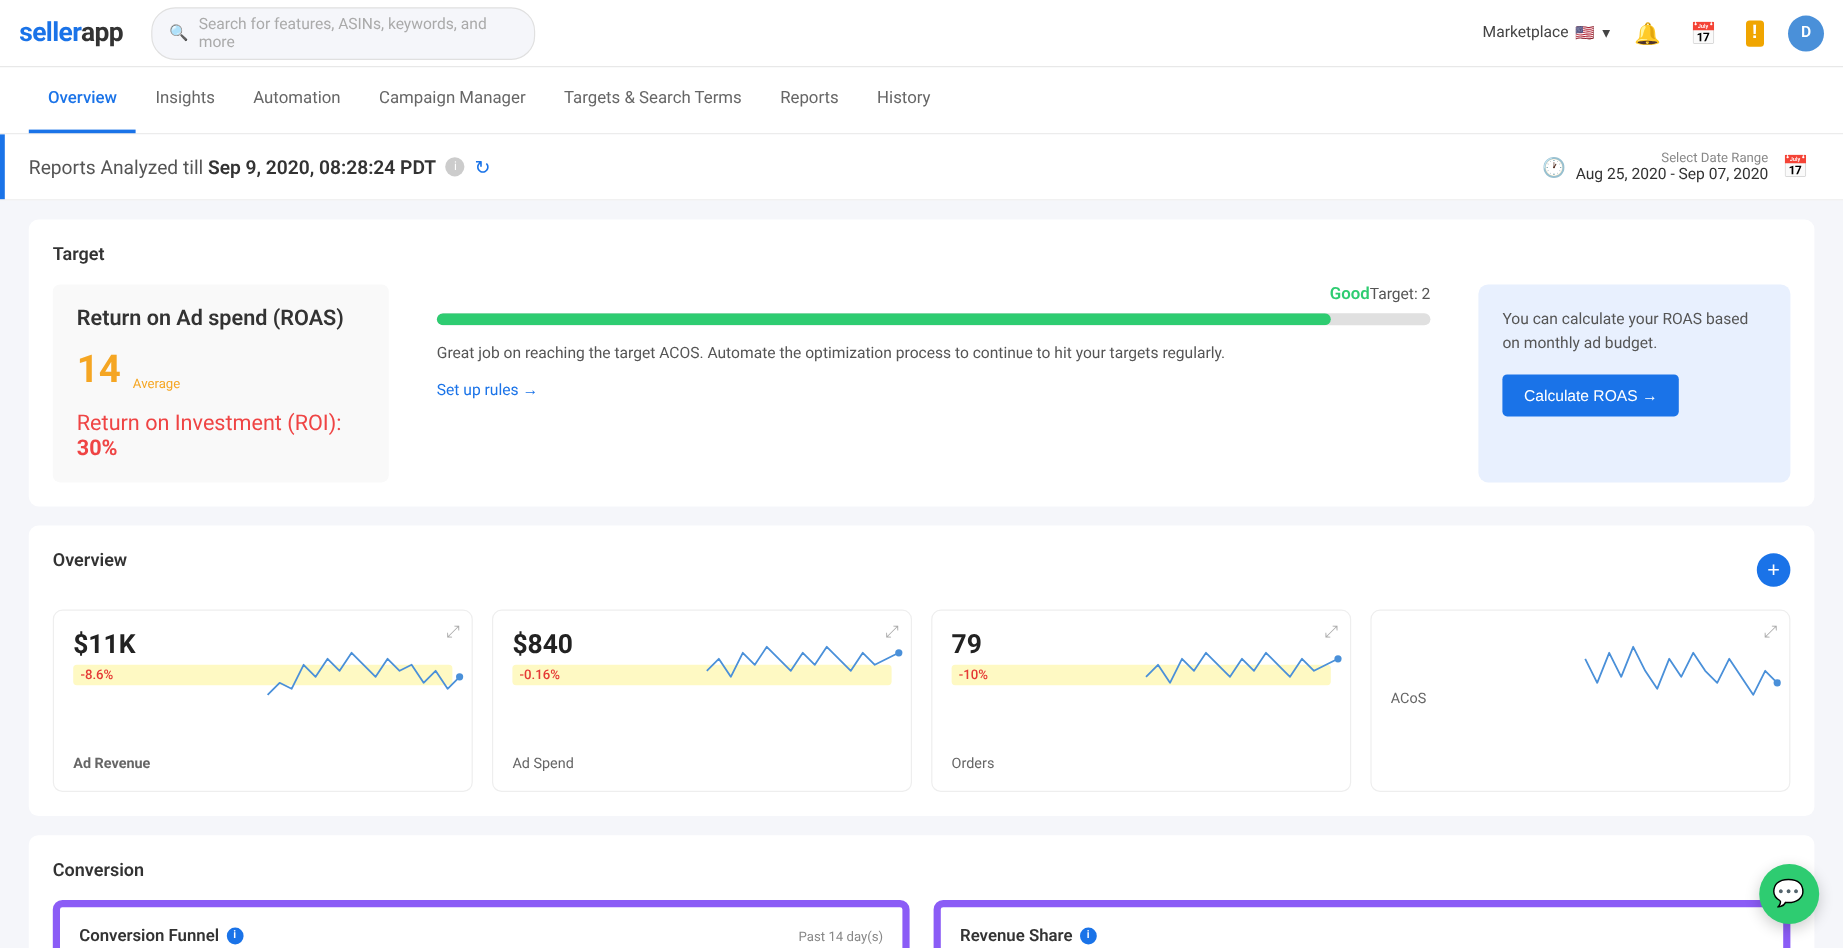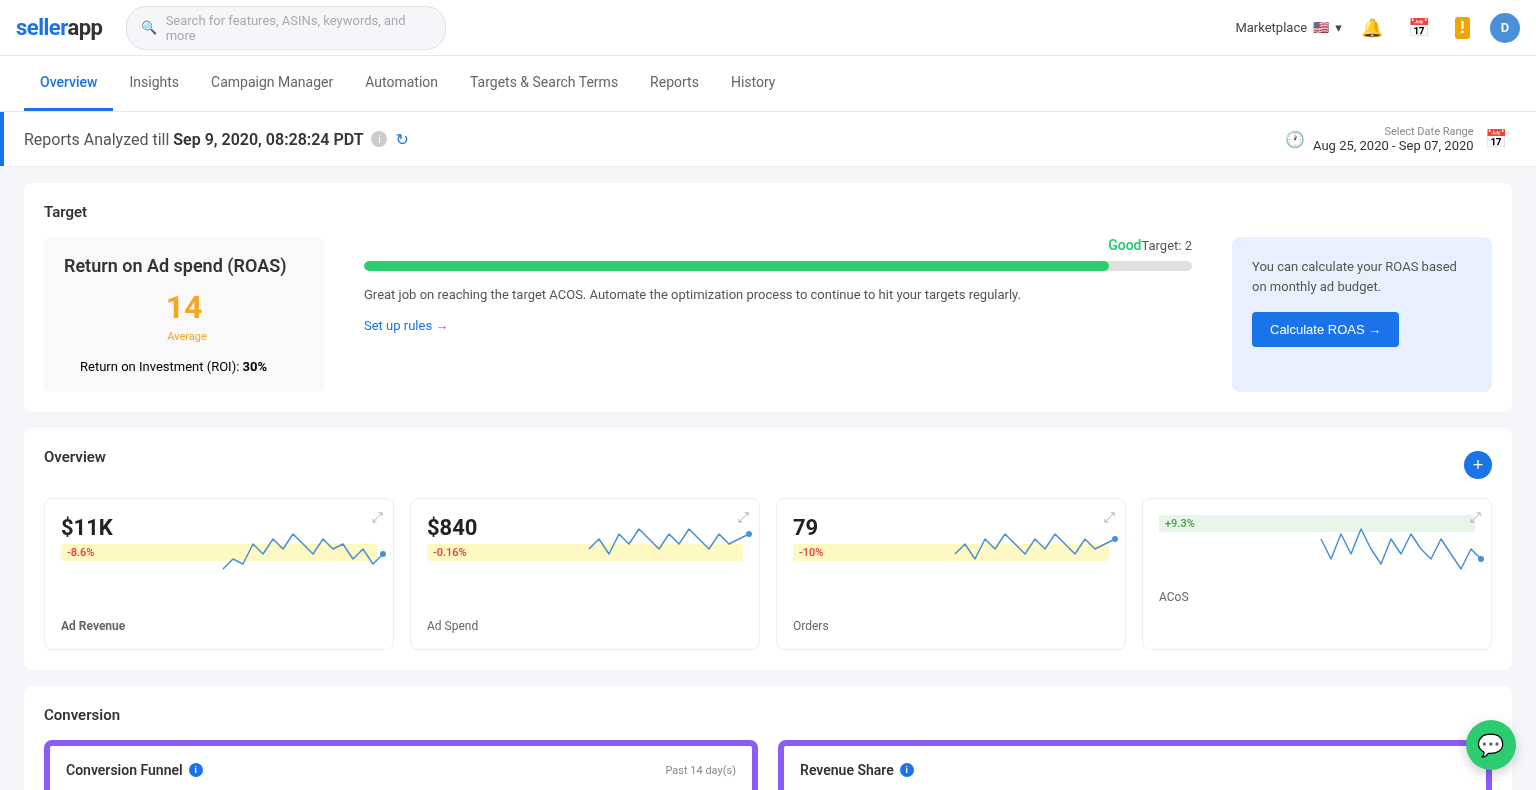--- a/index.html
+++ b/index.html
@@ -194,23 +194,22 @@
       font-weight: 700;
       color: #f5a623;
     }
     .roas-label {
       font-size: 11px;
       color: #f5a623;
       margin-left: 6px;
     }
     .roi-text {
       margin-top: 16px;
-      font-size: 13px;
-      color: #000000;
-      margin-left: 16px;
+      font-size: 18px;
+      color: #ef4444;
     }
     .roi-bold { font-weight: 700; }
 
     .progress-section {
       flex: 1;
       padding: 0 20px;
     }
     .progress-header {
       display: flex;
       justify-content: flex-end;
@@ -432,24 +431,24 @@
 </nav>
 
 <nav class="secondary-nav">
   <div class="nav-tab active">
     <span>Overview</span>
   </div>
   <div class="nav-tab">
     <span>Insights</span>
   </div>
   <div class="nav-tab">
+    <span>Automation</span>
+  </div>
+  <div class="nav-tab">
     <span>Campaign Manager</span>
-  </div>
-  <div class="nav-tab">
-    <span>Automation</span>
   </div>
   <div class="nav-tab">
     <span>Targets &amp; Search Terms</span>
   </div>
   <div class="nav-tab">
     <span>Reports</span>
   </div>
   <div class="nav-tab">
     <span>History</span>
   </div>
@@ -476,21 +475,21 @@
       </button>
     </div>
   </div>
 
   <div class="target-section">
     <div class="section-title">Target</div>
     <div class="target-card">
 
       <div class="roas-card">
         <div class="roas-title">Return on Ad spend (ROAS)</div>
-        <div style="display:flex; align-items:center; gap:4px;flex-direction:column;">
+        <div style="display:flex; align-items:flex-end; gap:4px;">
           <span class="roas-value">14</span>
           <span class="roas-label">Average</span>
         </div>
         <div class="roi-text">
           <span>Return on Investment (ROI):</span>
           <span class="roi-bold">30%</span>
         </div>
       </div>
 
       <div class="progress-section">
@@ -551,21 +550,20 @@
         <span class="metric-badge badge-red">-10%</span>
         <svg class="sparkline" width="160" height="60" viewBox="0 0 160 60" style="position:absolute; right:10px; top:20px;">
           <polyline points="0,35 10,25 20,40 30,20 40,30 50,15 60,25 70,35 80,20 90,30 100,15 110,25 120,35 130,20 140,30 150,25 160,20" fill="none" stroke="#4a90d9" stroke-width="1.5" stroke-linejoin="round"></polyline>
           <circle cx="160" cy="20" r="3" fill="#4a90d9"></circle>
         </svg>
         <div class="metric-label" style="margin-top:50px;">Orders</div>
       </div>
 
       <div class="metric-card">
         <span class="metric-expand">⤢</span>
-        <span class="metric-badge badge-green">+9.3%</span>
         <svg class="sparkline" width="160" height="60" viewBox="0 0 160 60" style="position:absolute; right:10px; top:20px;">
           <polyline points="0,20 10,40 20,15 30,35 40,10 50,30 60,45 70,20 80,35 90,15 100,30 110,40 120,20 130,35 140,50 150,30 160,40" fill="none" stroke="#4a90d9" stroke-width="1.5" stroke-linejoin="round"></polyline>
           <circle cx="160" cy="40" r="3" fill="#4a90d9"></circle>
         </svg>
         <div class="metric-label" style="margin-top:50px;">ACoS</div>
       </div>
     </div>
   </div>
 
   <div class="conversion-section">

